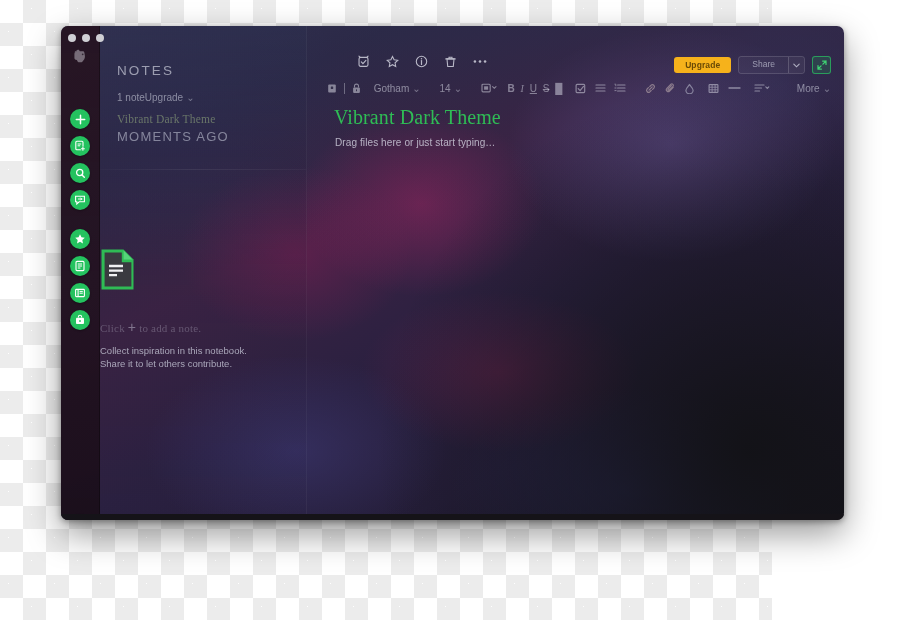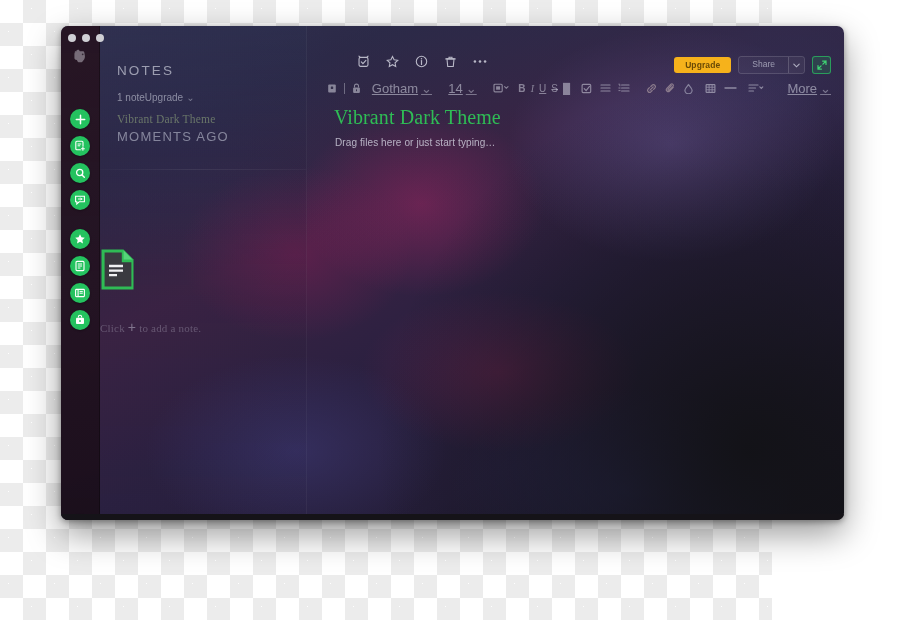--- a/index.html
+++ b/index.html
@@ -152,21 +152,21 @@
     display:flex;align-items:center;justify-content:center;cursor:pointer;
   }
 
   
   #formatbar{
     position:absolute;left:20px;right:13px;top:54px;height:16px;
     display:flex;align-items:center;
   }
   .fb{opacity:.50;cursor:pointer;display:flex;align-items:center;}
   .fb-sep{width:1px;height:11px;background:rgba(235,236,245,.34);margin:0 7px;}
-  .fb-txt{font-size:13px;color:rgba(224,226,238,.52);cursor:pointer;white-space:nowrap;text-decoration:underline;}
+  .fb-txt{font-size:10px;color:rgba(224,226,238,.52);cursor:pointer;white-space:nowrap;}
   .fb-gap{width:13px;}
   .fb-gap-s{width:9px;}
   .fb-gap-l{width:20px;}
   .fb-b{font-size:10px;font-weight:bold;color:rgba(228,229,240,.48);cursor:pointer;}
   .fb-i{font-size:10px;font-style:italic;color:rgba(228,229,240,.48);cursor:pointer;font-family:"Liberation Serif",serif;}
   .fb-u{font-size:10px;text-decoration:underline;color:rgba(228,229,240,.48);cursor:pointer;}
   .fb-s{font-size:10px;text-decoration:line-through;color:rgba(228,229,240,.48);cursor:pointer;}
   .fb-h{font-size:10px;color:rgba(228,229,240,.48);cursor:pointer;}
   .caret{margin-left:3px;opacity:.8;}
 
@@ -298,20 +298,24 @@
           <path d="M1.5 1.5h22l10 10v30H1.5z" fill="#2fbc55"></path>
           <path d="M4.6 4.6h17.2v9.6h9.6v24.2H4.6z" fill="#3a3a40"></path>
           <path d="M23.6 2.6l8.8 8.8h-8.8z" fill="#56d47a"></path>
           <path d="M9 18h14M9 22.6h14M9 27.2h8" stroke="#f0f0f2" stroke-width="2.3"></path>
         </svg>
         <div class="l1">
           <span>Click</span>
           <span class="pl">+</span>
           <span>to add a note.</span>
         </div>
+        <div class="l2">
+          <div>Collect inspiration in this notebook.</div>
+          <div>Share it to let others contribute.</div>
+        </div>
       </div>
     </div>
 
     <div id="editor">
 
       <div id="topbar"></div>
 
       <div id="topbar-icons">
         <svg class="tb-ico" viewBox="0 0 14 14">
           <rect x="2.2" y="2.6" width="9.6" height="9.6" rx="1.6" fill="none" stroke="#dcdde8" stroke-width="1.2"></rect>

